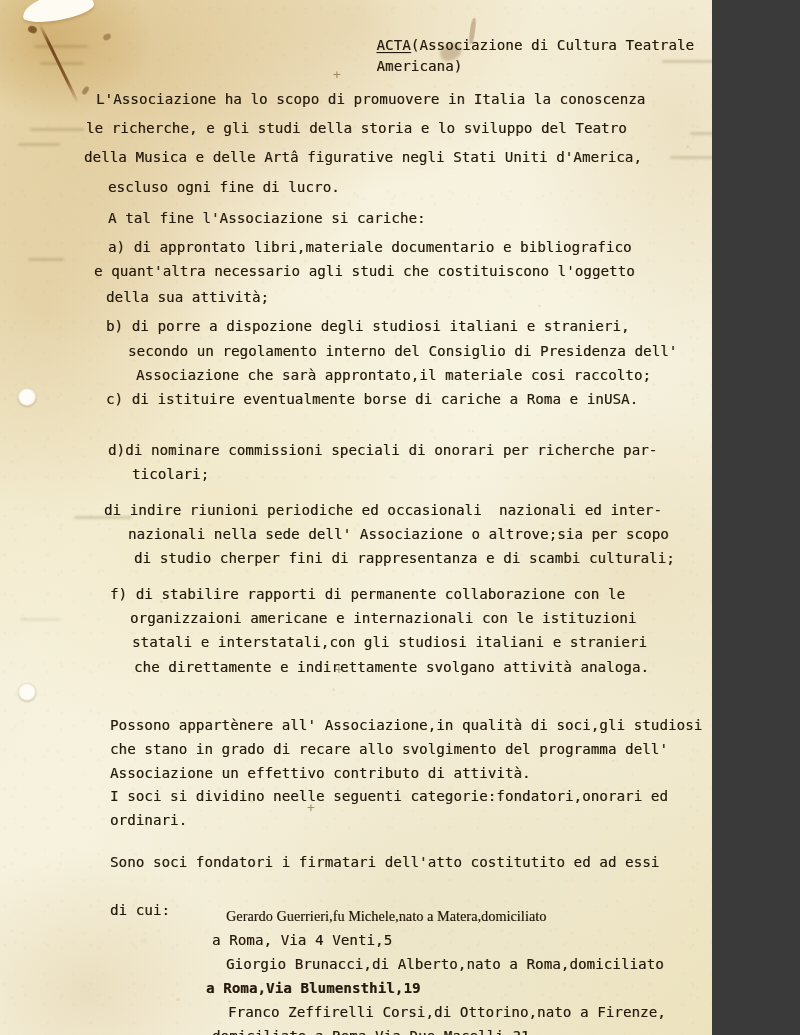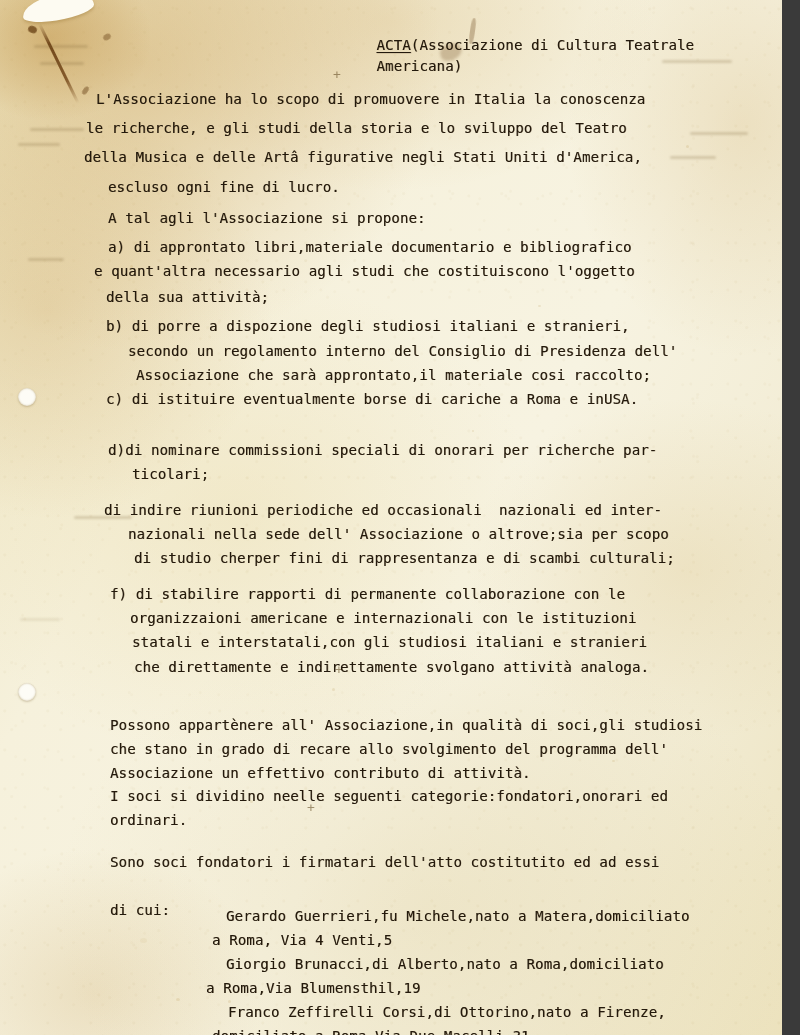--- a/index.html
+++ b/index.html
@@ -2,21 +2,21 @@
 <html><head>
 <meta charset="utf-8">
 <style>
   html, body {
     margin: 0;
     padding: 0;
     background: #3a3a3a;
   }
   #page {
     position: relative;
-    width: 782px;
+    width: 712px;
     height: 1035px;
     overflow: hidden;
     background: #f4eed6;
     font-family: "DejaVu Sans Mono", "Liberation Mono", monospace;
   }
 
   
   .paper-base {
     position: absolute;
     inset: 0;
@@ -225,21 +225,21 @@
     </div>
 
     <div class="plus" style="left:333px;top:68px;">+</div>
     <div class="plus" style="left:335px;top:663px;">+</div>
     <div class="plus" style="left:307px;top:801px;">+</div>
 
     <div class="ln" style="left:96px;top:92px;">L'Associazione ha lo scopo di promuovere in Italia la conoscenza</div>
     <div class="ln" style="left:86px;top:121px;text-align:right;">le richerche, e gli studi della storia e lo sviluppo del Teatro</div>
     <div class="ln" style="left:84px;top:150px;">della Musica e delle Artâ figurative negli Stati Uniti d'America,</div>
     <div class="ln" style="left:108px;top:180px;">escluso ogni fine di lucro.</div>
-    <div class="ln" style="left:108px;top:211px;">A tal agli l'Associazione si propone:</div>
+    <div class="ln" style="left:108px;top:211px;">A tal fine l'Associazione si cariche:</div>
     <div class="ln" style="left:108px;top:240px;">a) di approntato libri,materiale documentario e bibliografico</div>
     <div class="ln" style="left:94px;top:264px;">e quant'altra necessario agli studi che costituiscono l'oggetto</div>
     <div class="ln" style="left:106px;top:290px;">della sua attività;</div>
     <div class="ln" style="left:106px;top:319px;">b) di porre a dispozione degli studiosi italiani e stranieri,</div>
     <div class="ln" style="left:128px;top:344px;">secondo un regolamento interno del Consiglio di Presidenza dell'</div>
     <div class="ln" style="left:136px;top:368px;">Associazione che sarà approntato,il materiale cosi raccolto;</div>
     <div class="ln" style="left:106px;top:392px;">c) di istituire eventualmente borse di cariche a Roma e inUSA.</div>
     <div class="ln" style="left:108px;top:443px;">d)di nominare commissioni speciali di onorari per richerche par-</div>
     <div class="ln" style="left:132px;top:467px;">ticolari;</div>
     <div class="ln" style="left:104px;top:503px;">di indire riunioni periodiche ed occasionali  nazionali ed inter-</div>
@@ -249,23 +249,23 @@
     <div class="ln" style="left:130px;top:611px;">organizzaioni americane e internazionali con le istituzioni</div>
     <div class="ln" style="left:132px;top:635px;">statali e interstatali,con gli studiosi italiani e stranieri</div>
     <div class="ln" style="left:134px;top:660px;">che direttamente e indirettamente svolgano attività analoga.</div>
     <div class="ln" style="left:110px;top:718px;">Possono appartènere all' Associazione,in qualità di soci,gli studiosi</div>
     <div class="ln" style="left:110px;top:742px;">che stano in grado di recare allo svolgimento del programma dell'</div>
     <div class="ln" style="left:110px;top:766px;">Associazione un effettivo contributo di attività.</div>
     <div class="ln" style="left:110px;top:789px;">I soci si dividino neelle seguenti categorie:fondatori,onorari ed</div>
     <div class="ln" style="left:110px;top:813px;">ordinari.</div>
     <div class="ln" style="left:110px;top:855px;">Sono soci fondatori i firmatari dell'atto costitutito ed ad essi</div>
     <div class="ln" style="left:110px;top:903px;">di cui:</div>
-    <div class="ln" style="left:226px;top:909px;">Gerardo Guerrieri,fu Michele,nato a Matera,domiciliato</div>
+    <div class="ln" style="left:226px;top:909px;font-family:Liberation Serif, serif;">Gerardo Guerrieri,fu Michele,nato a Matera,domiciliato</div>
     <div class="ln" style="left:212px;top:933px;">a Roma, Via 4 Venti,5</div>
     <div class="ln" style="left:226px;top:957px;">Giorgio Brunacci,di Alberto,nato a Roma,domiciliato</div>
-    <div class="ln" style="left:206px;top:981px;">a Roma,Via Blumensthil,19</div>
+    <div class="ln" style="left:206px;top:981px;font-weight:bold;">a Roma,Via Blumensthil,19</div>
     <div class="ln" style="left:228px;top:1005px;">Franco Zeffirelli Corsi,di Ottorino,nato a Firenze,</div>
     <div class="ln" style="left:212px;top:1029px;">domiciliato a Roma,Via Due Macelli,31</div>
 
   </div>
 
 
 </div>
 
 </body></html>

